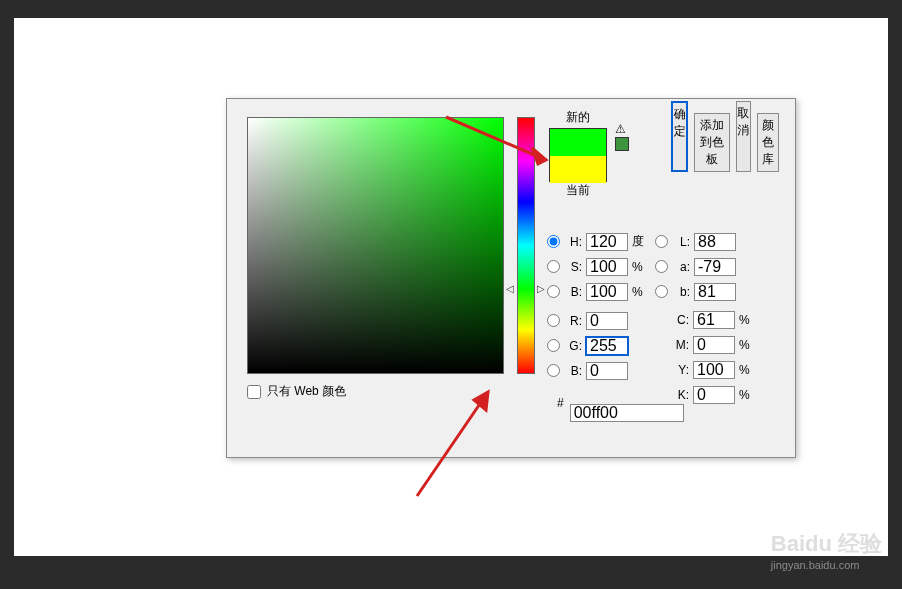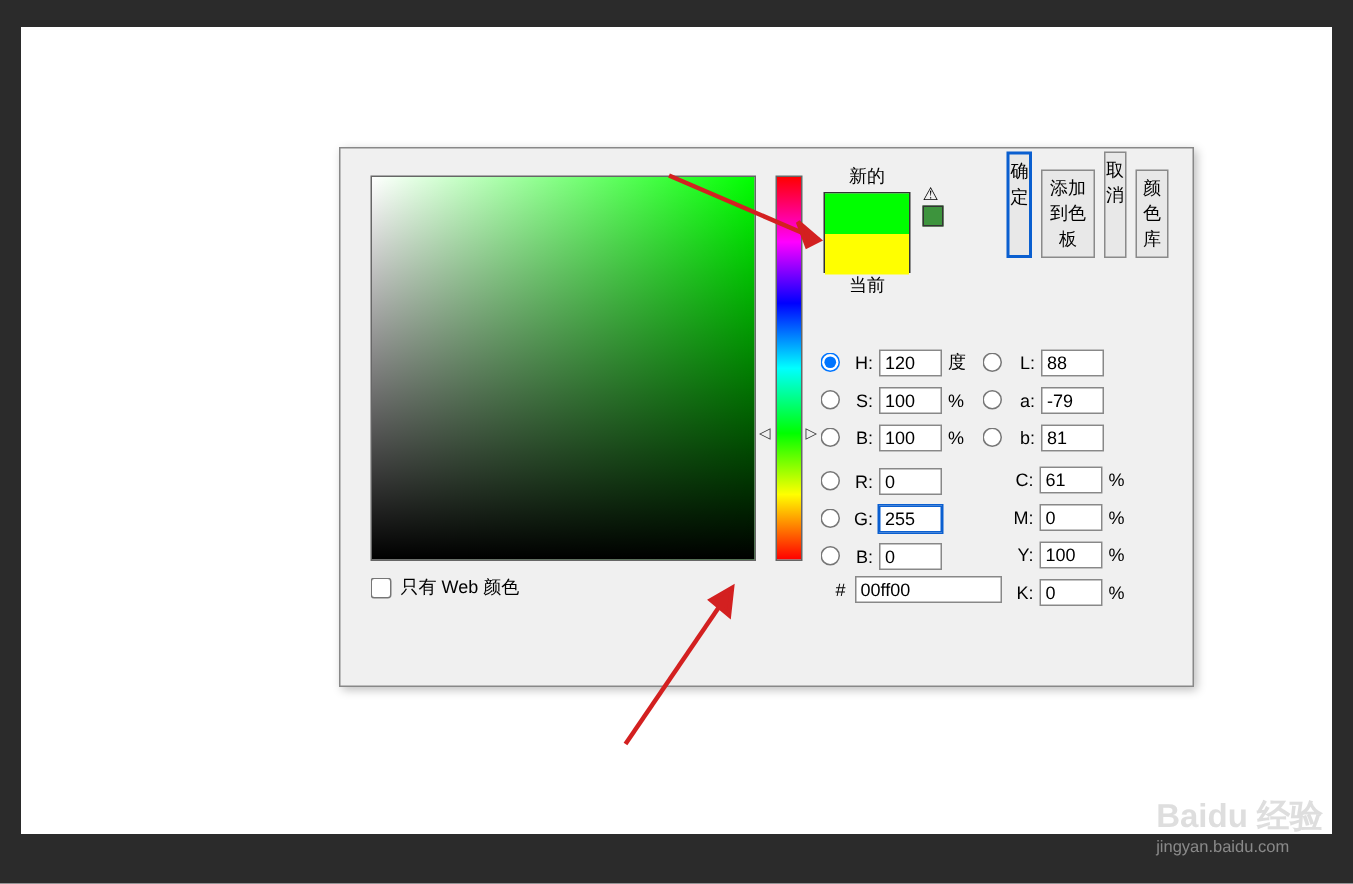--- a/index.html
+++ b/index.html
@@ -28,28 +28,28 @@
 .warn-icon { position: absolute; left: 388px; top: 23px; font-size: 12px; }
 .warn-swatch { position: absolute; left: 388px; top: 38px; width: 14px; height: 14px; background: #3d943d; border: 1px solid #333; }
 .btn-col { position: absolute; right: 16px; top: 2px; display: flex; flex-direction: row; gap: 6px; width: 108px; }
 .btn { font-size: 12px; padding: 3px 0; background: #e8e8e8; border: 1px solid #8a8a8a; cursor: pointer; text-align: center; }
 .btn.primary { border: 2px solid #0a5fd0; }
 .btn.spaced { margin-top: 12px; }
 .inputs { position: absolute; left: 320px; top: 130px; font-size: 12px; }
 .row { display: flex; align-items: center; height: 25px; gap: 4px; }
 .row input[type=radio] { width: 13px; height: 13px; }
 .row label { width: 18px; text-align: right; }
-.val { width: 42px; height: 18px; border: 1px solid #888; font-size: 12px; padding: 0 3px; background: #fff; }
+.val { width: 42px; height: 18px; border: 1px solid #888; font-size: 16px; padding: 0 3px; background: #fff; }
 .val.focus { border: 1px solid #0a5fd0; outline: 1px solid #0a5fd0; }
 .unit { width: 14px; }
 .lab-col { position: absolute; left: 428px; top: 130px; font-size: 12px; }
 .cmyk-col { position: absolute; left: 442px; top: 208px; font-size: 12px; }
 .cmyk-col .row label { width: 20px; }
 .hex-row { position: absolute; left: 330px; top: 285px; font-size: 12px; display: flex; align-items: center; gap: 6px; }
-.hex-row .val { width: 98px; }
+.hex-row .val { width: 114px; margin-top: 20px; }
 .arrow-red { position: absolute; stroke: #d32020; stroke-width: 3; fill: #d32020; pointer-events: none; }
 .watermark { position: absolute; right: 20px; bottom: 18px; color: rgba(200,200,200,0.6); font-size: 22px; font-weight: bold; pointer-events: none; }
 .watermark small { display: block; font-size: 11px; font-weight: normal; text-align: left; }
 </style>
 </head>
 <body>
 
 <div class="canvas-area"></div>
 
 <div class="dialog">

